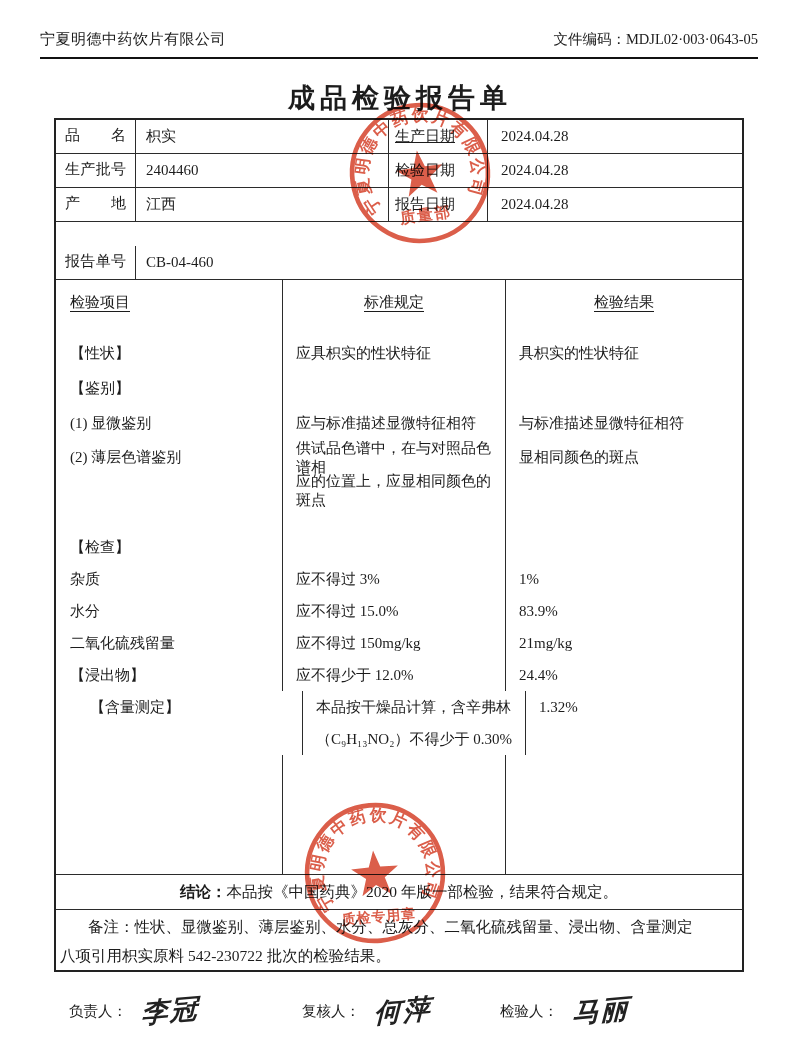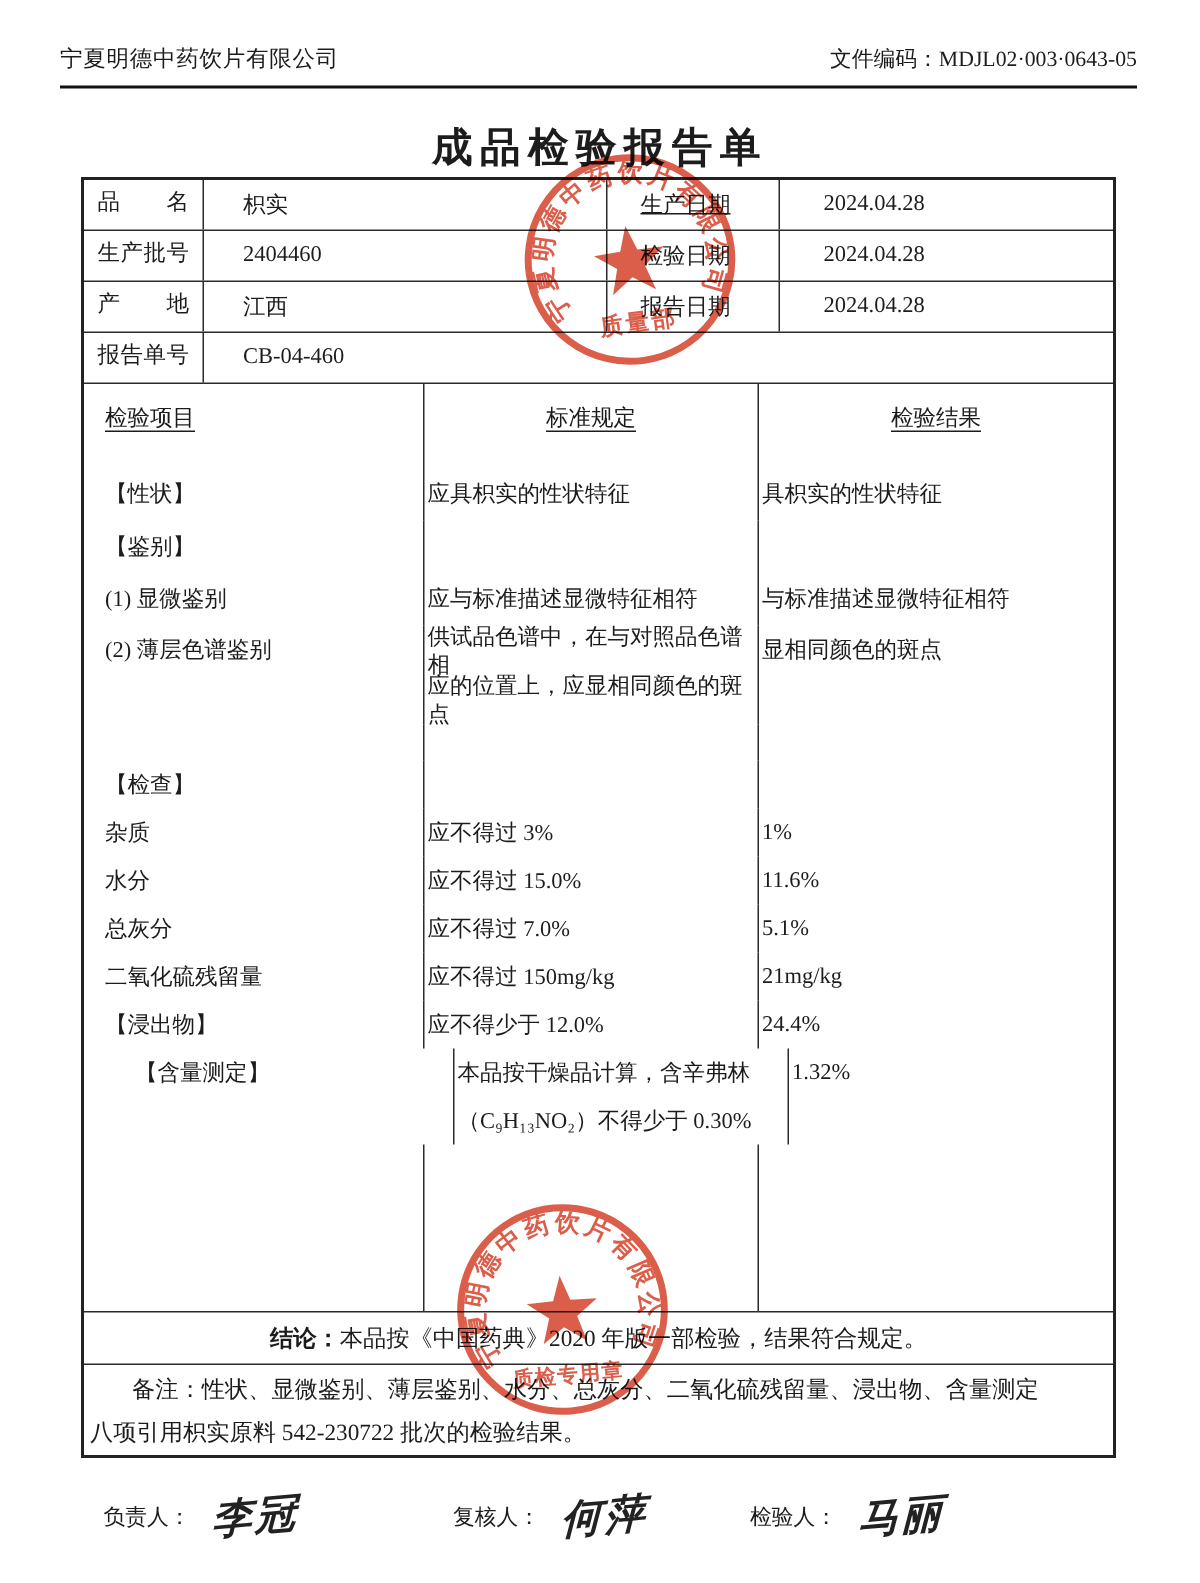--- a/index.html
+++ b/index.html
@@ -22,28 +22,28 @@
   }
   
   .doc{
     position:absolute;left:54px;top:118px;width:690px;height:854px;
     border:2px solid #222;box-sizing:border-box;display:flex;flex-direction:column;
   }
   .bR{border-right:1px solid #2b2b2b;}
   .bB{border-bottom:1px solid #2b2b2b;}
   .bT{border-top:1px solid #2b2b2b;}
   
-  .irow{display:grid;grid-template-columns:80px 253px 99px 1fr;height:33px;gap:16px;}
-  .irow.last{grid-template-columns:80px 1fr;}
+  .irow{display:grid;grid-template-columns:80px 253px 99px 1fr;height:33px;}
+  .irow.last{grid-template-columns:80px 1fr;margin-top:24px;}
   .ic{display:flex;align-items:center;padding:0 10px;box-sizing:border-box;overflow:hidden;}
   .ic.lbl{display:block;line-height:31px;text-align:justify;text-align-last:justify;padding:0 9px;}
   
   .main{flex:1;display:flex;flex-direction:column;min-height:0;}
   .trow{display:grid;grid-template-columns:227px 223px 1fr;}
-  .c{display:flex;align-items:center;padding:0 2px;box-sizing:border-box;overflow:hidden;}
+  .c{display:flex;align-items:center;padding:0 13px;box-sizing:border-box;overflow:hidden;}
   .c.c1{padding-left:14px;}
   .c.top{align-items:flex-start;flex-direction:column;justify-content:flex-start;padding-top:0;padding-bottom:0;}
   .ln{height:33px;display:flex;align-items:center;}
   .h44{height:44px;}
   .h35{height:35px;}
   .h32{height:32px;}
   .h66{height:66px;}
   .h64{height:64px;margin-left:20px;}
   .sp24{height:24px;}
   .sp12{height:12px;}
@@ -176,28 +176,23 @@
 
     <div class="trow h32">
       <div class="c c1 bR">杂质</div>
       <div class="c bR">应不得过 3%</div>
       <div class="c">1%</div>
     </div>
 
     <div class="trow h32">
       <div class="c c1 bR">水分</div>
       <div class="c bR">应不得过 15.0%</div>
-      <div class="c">11.6%</div>
-    </div>
-
-    <div class="trow h32">
-      <div class="c c1 bR">总灰分</div>
-      <div class="c bR">应不得过 7.0%</div>
-      <div class="c">5.1%</div>
-    </div>
+      <div class="c">83.9%</div>
+    </div>
+
 
     <div class="trow h32">
       <div class="c c1 bR">二氧化硫残留量</div>
       <div class="c bR">应不得过 150mg/kg</div>
       <div class="c">21mg/kg</div>
     </div>
 
     <div class="trow h32">
       <div class="c c1 bR">【浸出物】</div>
       <div class="c bR">应不得少于 12.0%</div>

